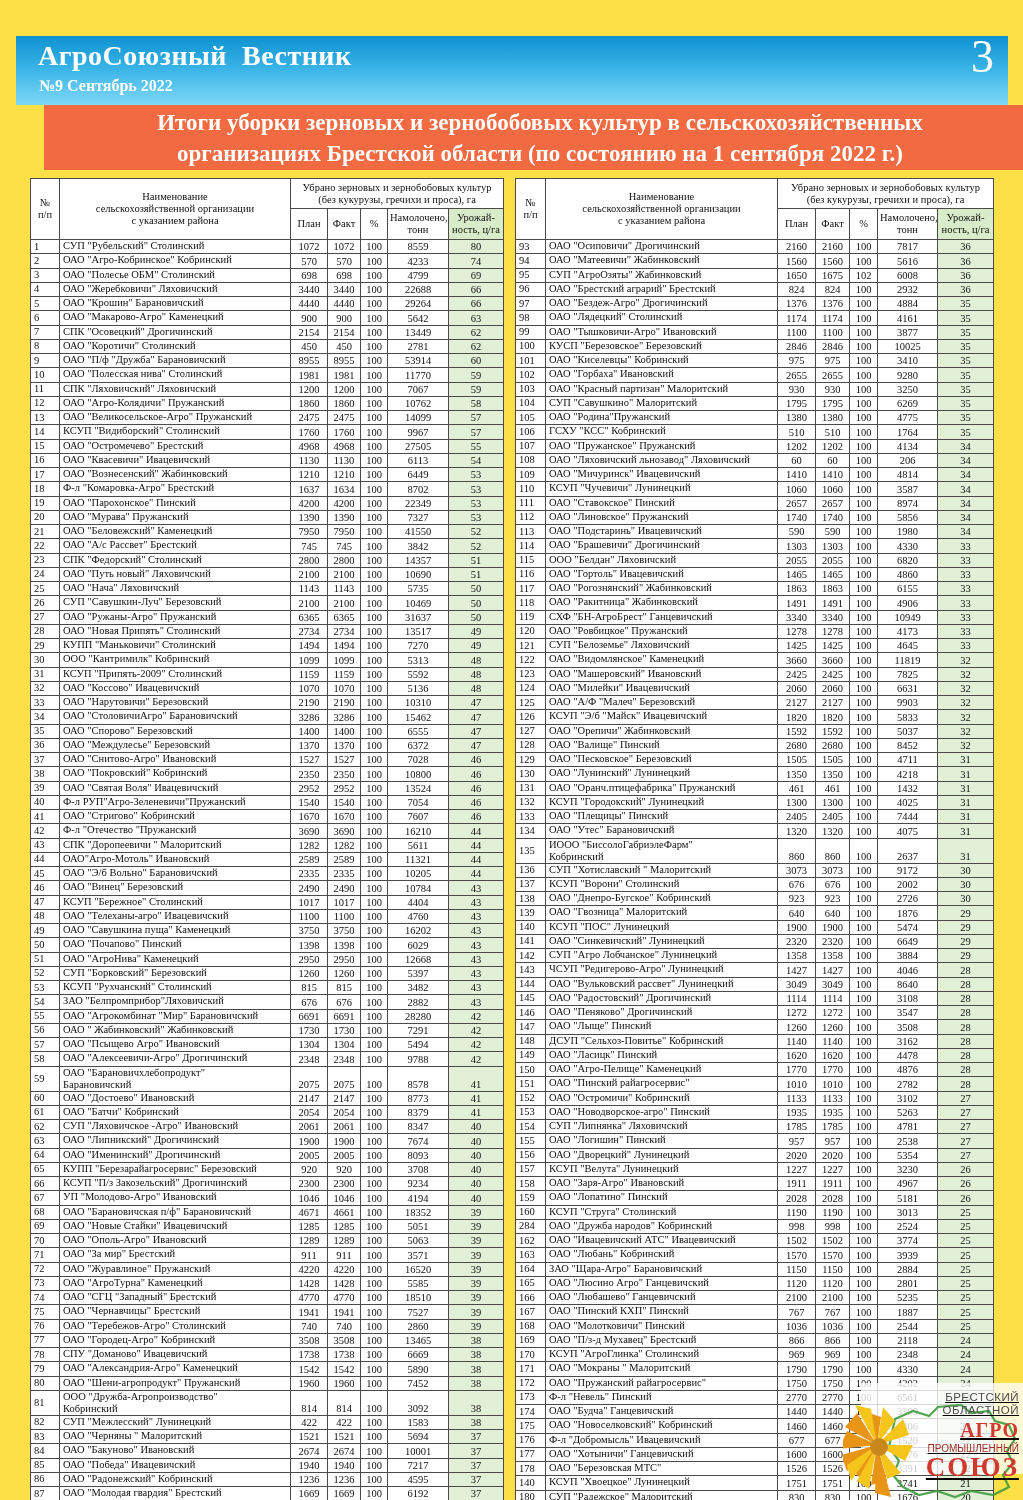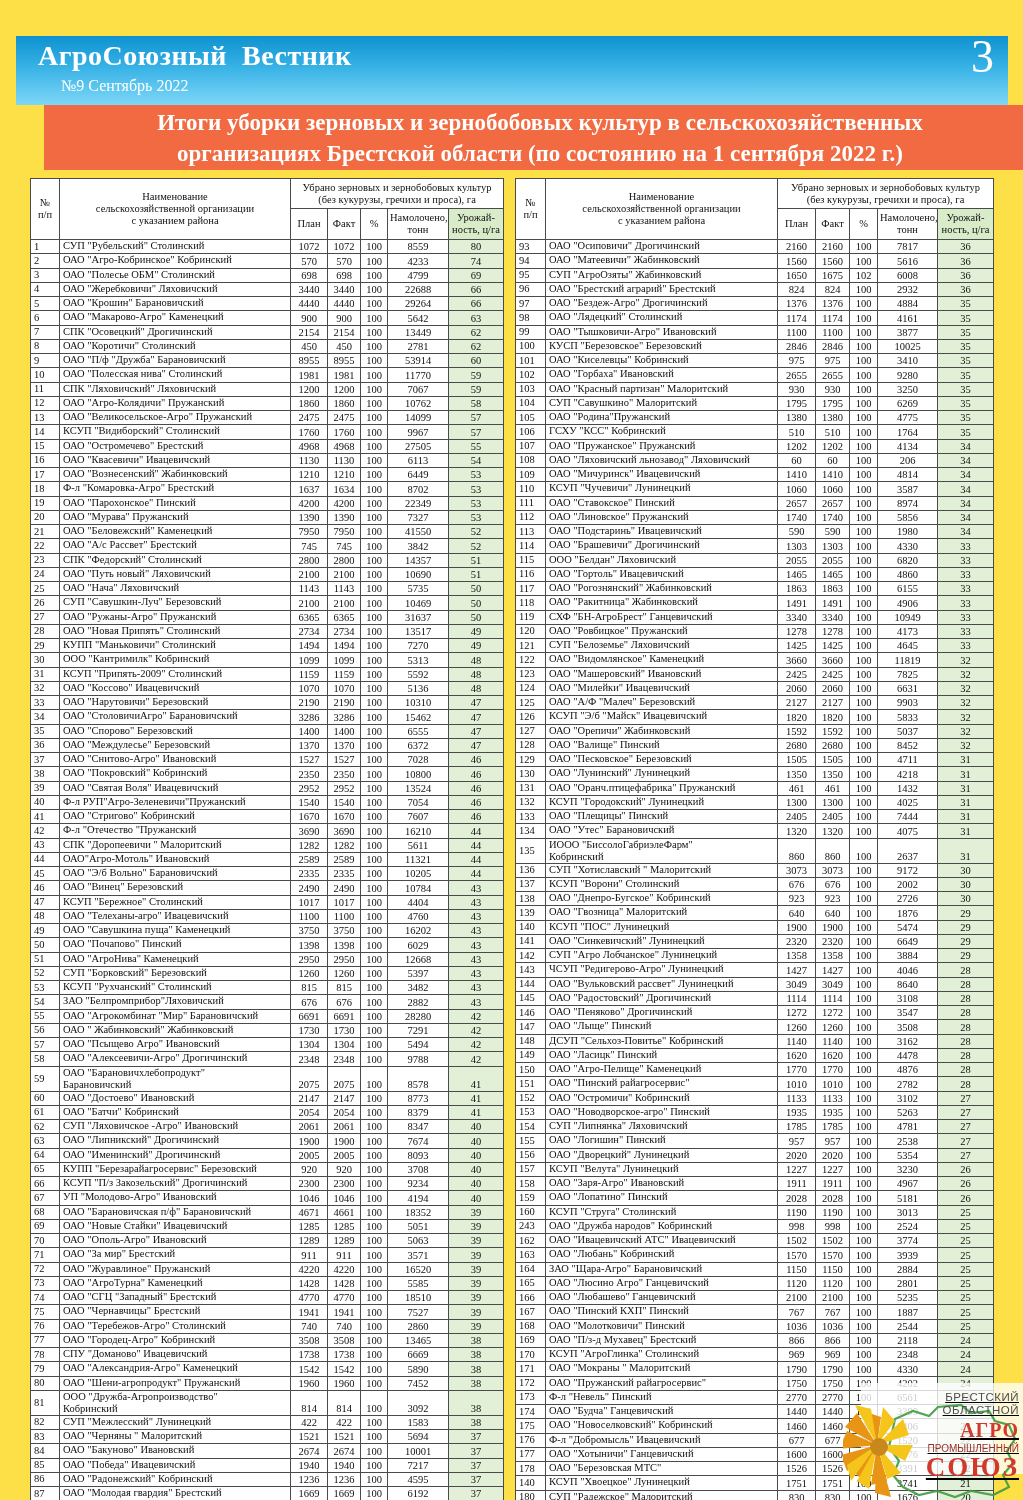--- a/index.html
+++ b/index.html
@@ -4,21 +4,21 @@
 <style>
   html,body{margin:0;padding:0;background:#ffffff;}
   #page{position:relative;width:1023px;height:1500px;background:#fde047;overflow:hidden;
         font-family:"Liberation Serif","DejaVu Serif",serif;}
 
   
   #masthead{position:absolute;left:16px;top:36px;width:992px;height:69px;
             background:linear-gradient(180deg,#0e92d0 0%,#37b2e6 45%,#7ed7f7 100%);}
   #masthead-title{position:absolute;left:22px;top:4px;color:#ffffff;font-weight:bold;
                   font-size:28px;letter-spacing:0.5px;white-space:pre;}
-  #masthead-issue{position:absolute;left:23px;top:41px;color:#ffffff;font-weight:normal;font-size:16px;margin-left:22px;}
+  #masthead-issue{position:absolute;left:23px;top:41px;color:#ffffff;font-weight:bold;font-size:16px;}
   #page-number{position:absolute;right:14px;top:-6px;color:#ffffff;font-size:46px;font-weight:normal;}
 
   
   #banner{position:absolute;left:16px;top:105px;width:992px;height:65px;background:#f16a41;
           color:#ffffff;text-align:center;font-weight:bold;font-size:23px;line-height:31px;
           padding-top:2px;box-sizing:border-box;margin-left:28px;}
 
   
   table.data-table{border-collapse:collapse;table-layout:fixed;position:absolute;top:178px;
                    background:#ffffff;}
@@ -1519,21 +1519,21 @@
         <tr>
           <td class="c-num">160</td>
           <td class="c-name">КСУП "Струга" Столинский</td>
           <td class="c-plan">1190</td>
           <td class="c-fact">1190</td>
           <td class="c-pct">100</td>
           <td class="c-harv">3013</td>
           <td class="c-yield yield-bg">25</td>
         </tr>
         <tr>
-          <td class="c-num">243</td>
+          <td class="c-num">284</td>
           <td class="c-name">ОАО "Дружба народов" Кобринский</td>
           <td class="c-plan">998</td>
           <td class="c-fact">998</td>
           <td class="c-pct">100</td>
           <td class="c-harv">2524</td>
           <td class="c-yield yield-bg">25</td>
         </tr>
         <tr>
           <td class="c-num">162</td>
           <td class="c-name">ОАО "Ивацевичский АТС" Ивацевичский</td>

